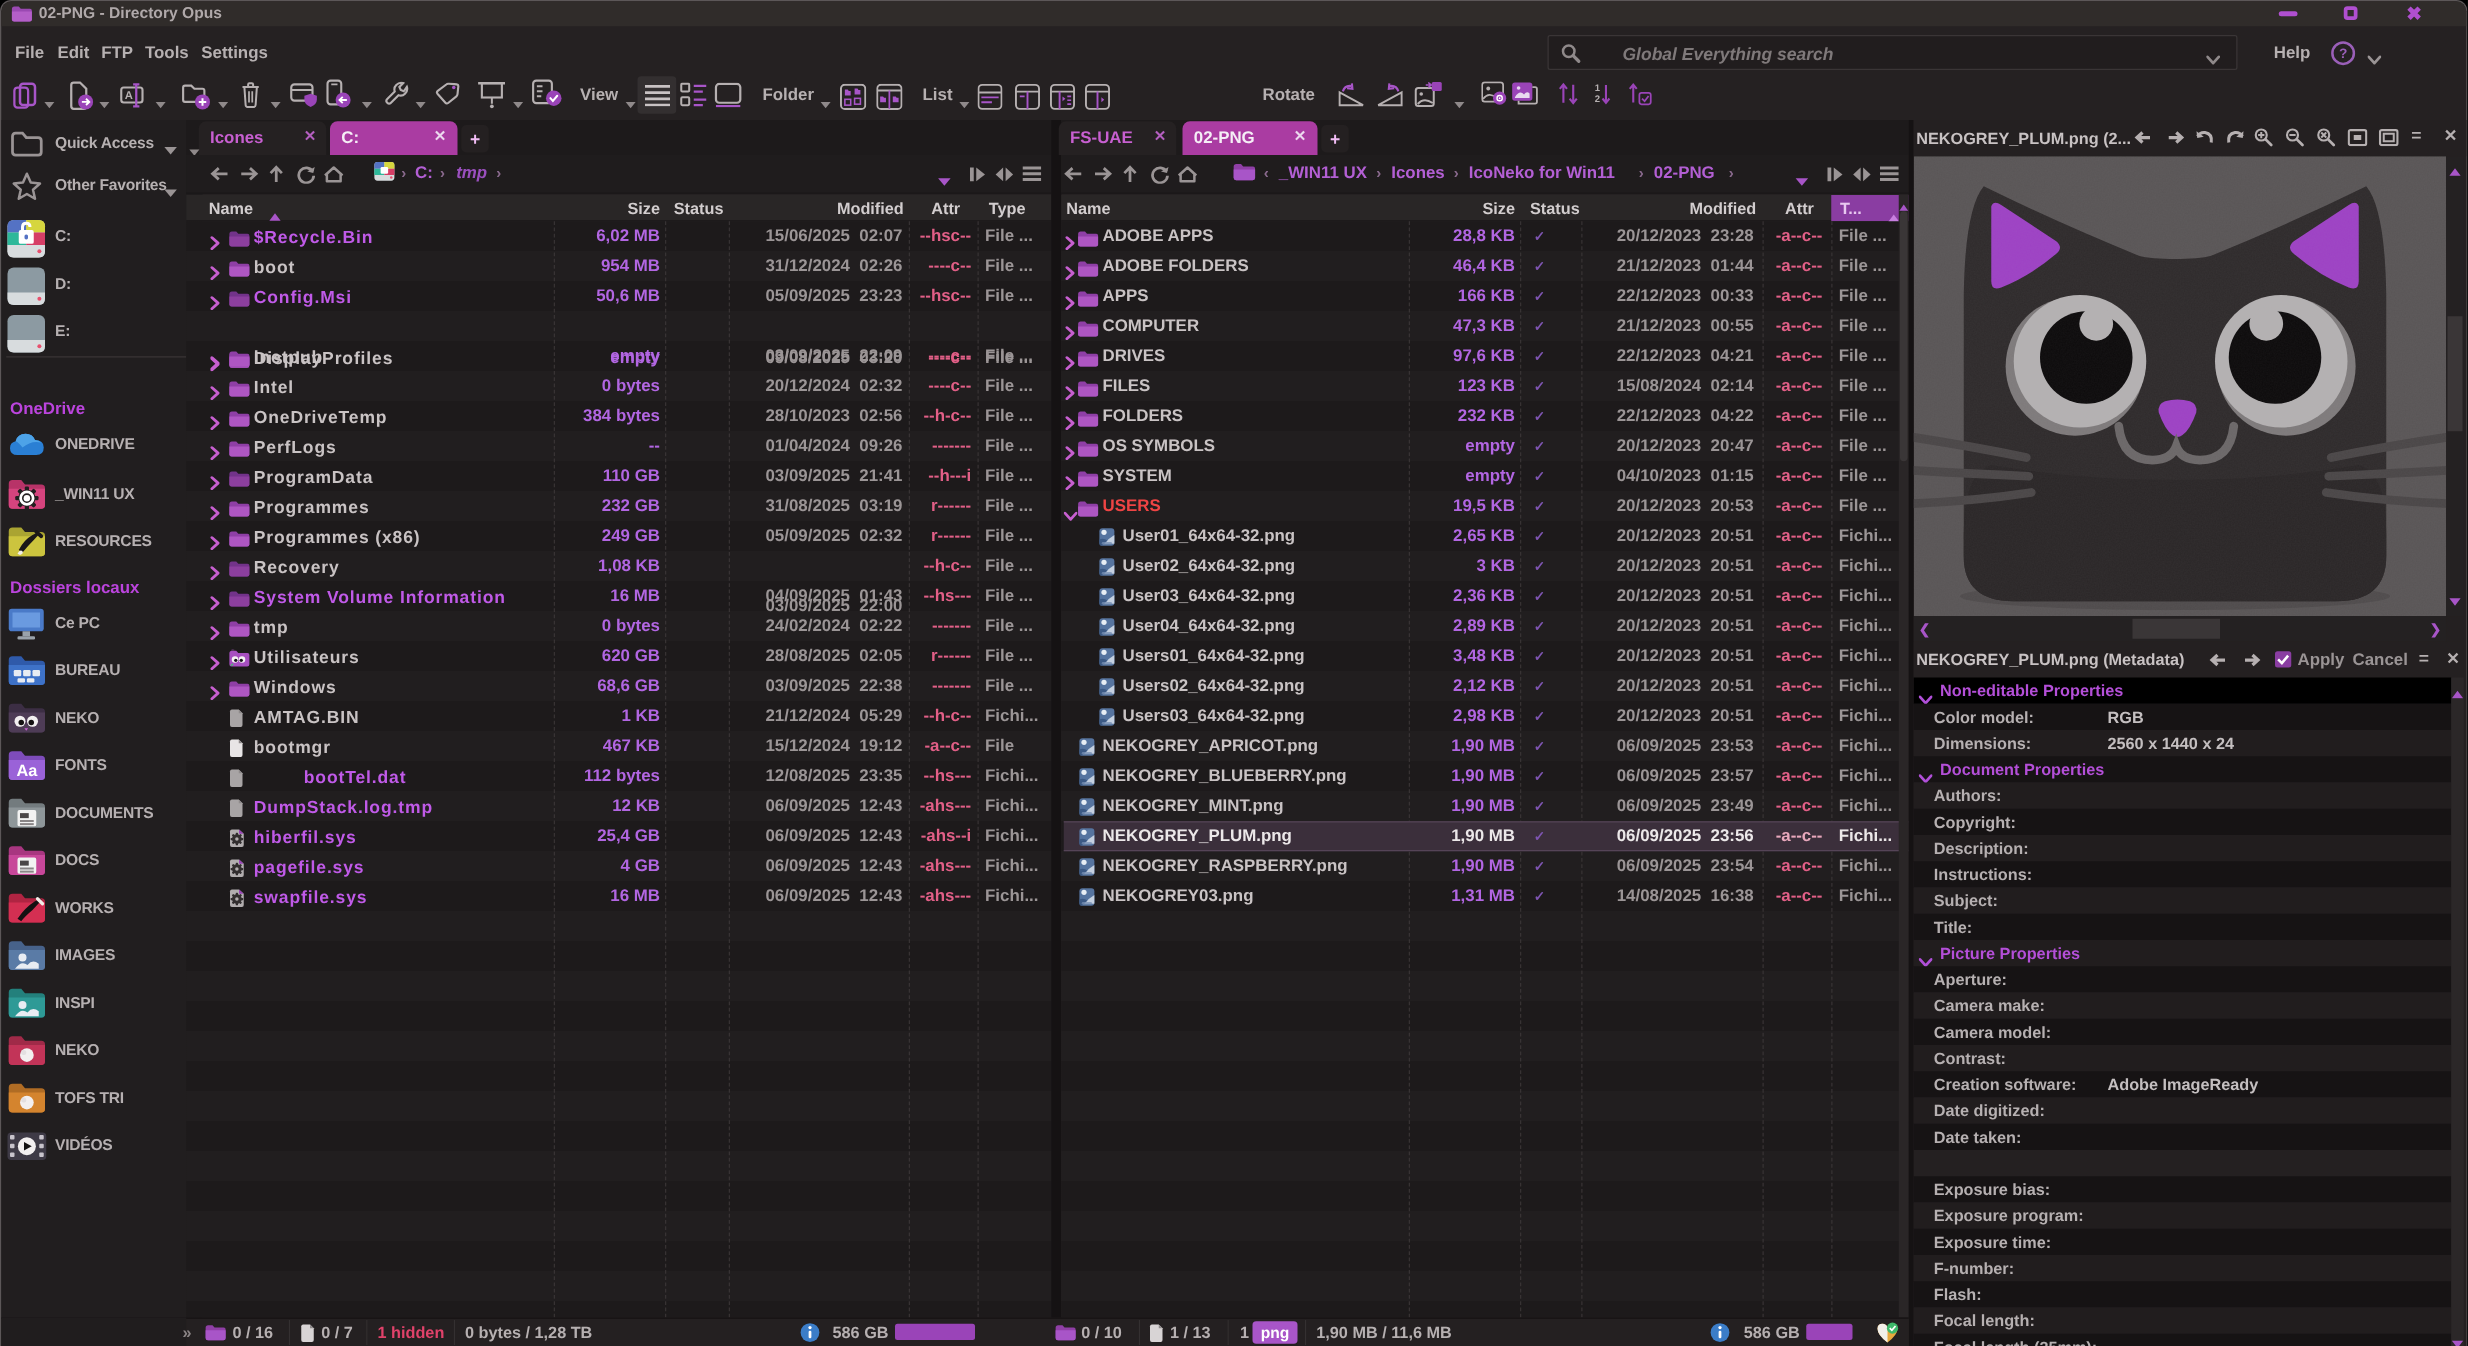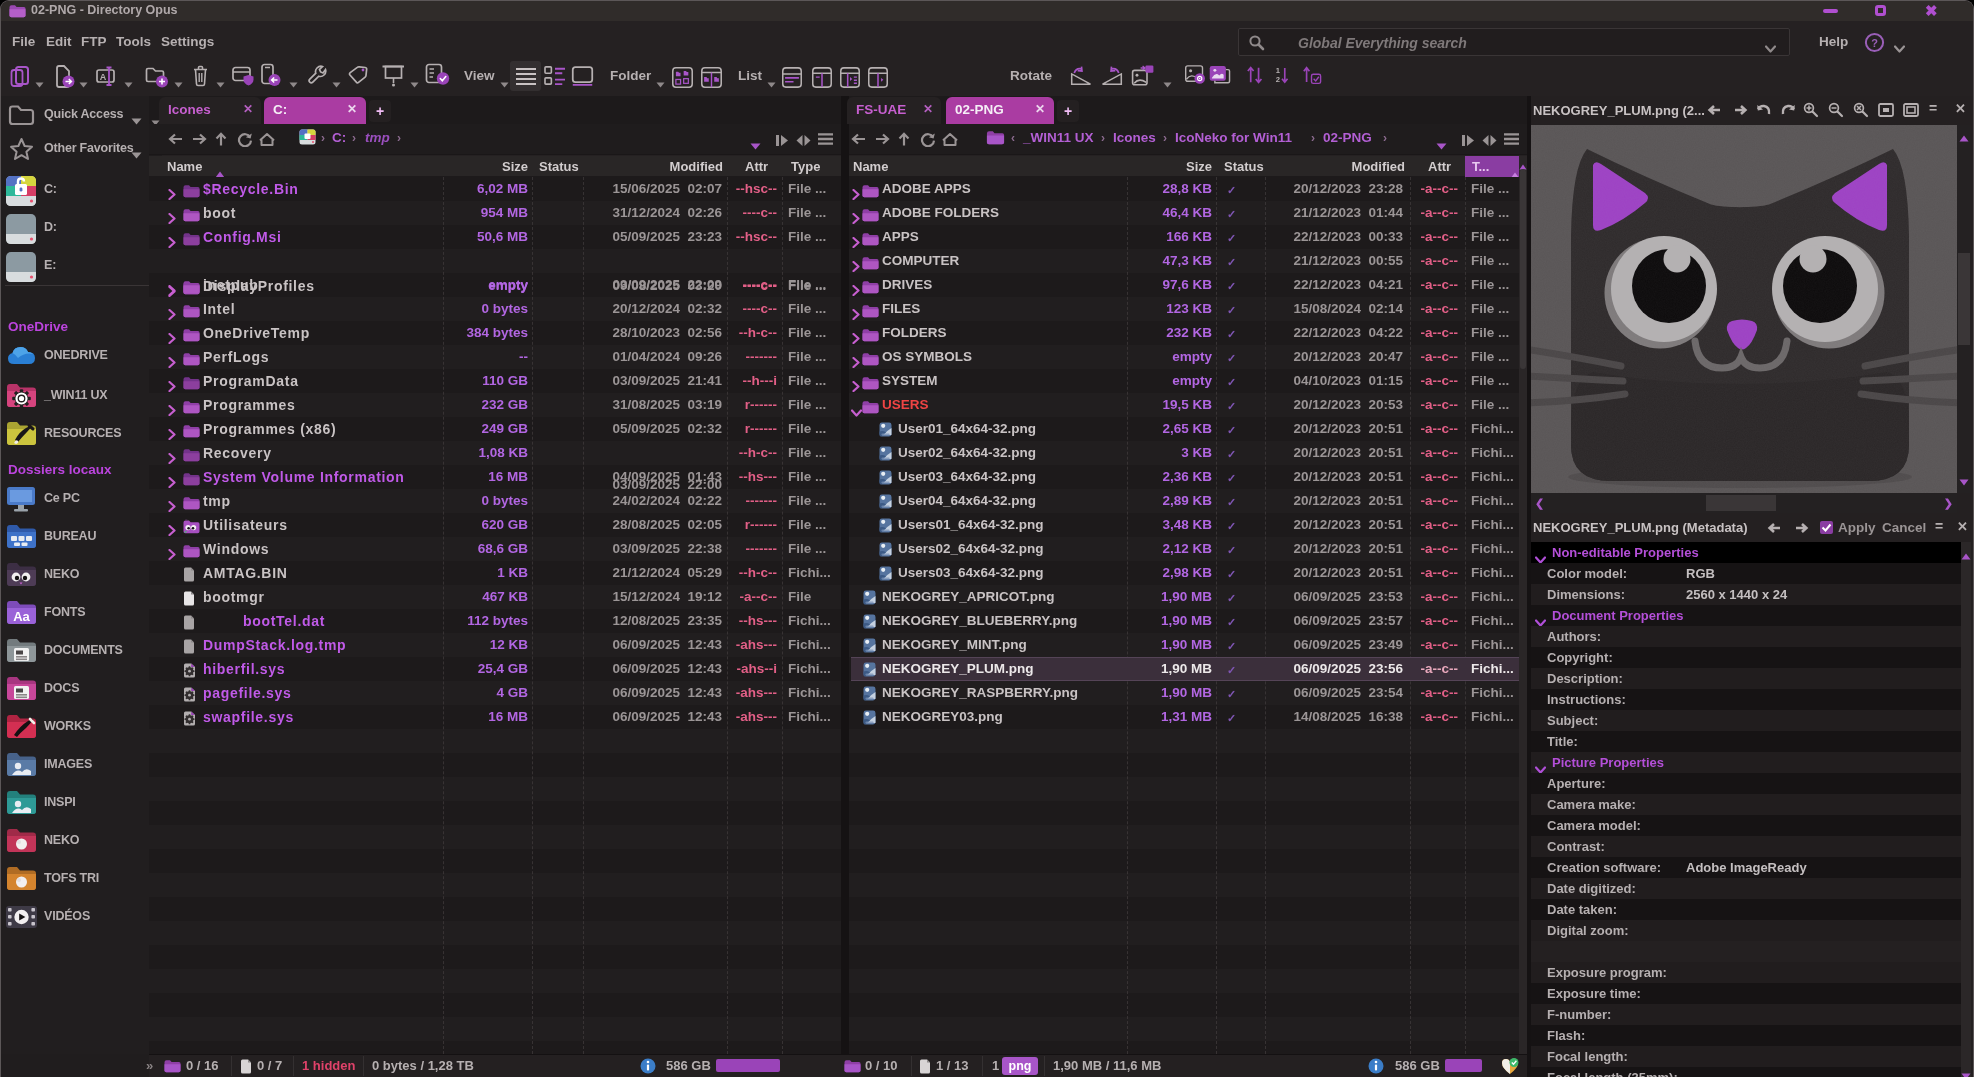--- a/index.html
+++ b/index.html
@@ -1513,22 +1513,22 @@
 <div class="mrow" style="top:856px;background:#161314;">
 <span class="abs" style="left:16px;color:#b6b0b1;">Creation software:</span>
 <span class="abs" style="left:155px;color:#c4bfc0;">Adobe ImageReady</span>
 </div>
 <div class="mrow" style="top:877px;background:#211d1e;">
 <span class="abs" style="left:16px;color:#b6b0b1;">Date digitized:</span>
 </div>
 <div class="mrow" style="top:898px;background:#161314;">
 <span class="abs" style="left:16px;color:#b6b0b1;">Date taken:</span>
 </div>
-<div class="mrow" style="top:919px;background:#211d1e;">
-<span class="abs" style="left:16px;color:#b6b0b1;">Digital zoom:</span>
+<div class="mrow" style="top:940px;background:#161314;">
+<span class="abs" style="left:16px;color:#b6b0b1;">Exposure bias:</span>
 </div>
 <div class="mrow" style="top:961px;background:#211d1e;">
 <span class="abs" style="left:16px;color:#b6b0b1;">Exposure program:</span>
 </div>
 <div class="mrow" style="top:982px;background:#161314;">
 <span class="abs" style="left:16px;color:#b6b0b1;">Exposure time:</span>
 </div>
 <div class="mrow" style="top:1003px;background:#211d1e;">
 <span class="abs" style="left:16px;color:#b6b0b1;">F-number:</span>
 </div>

